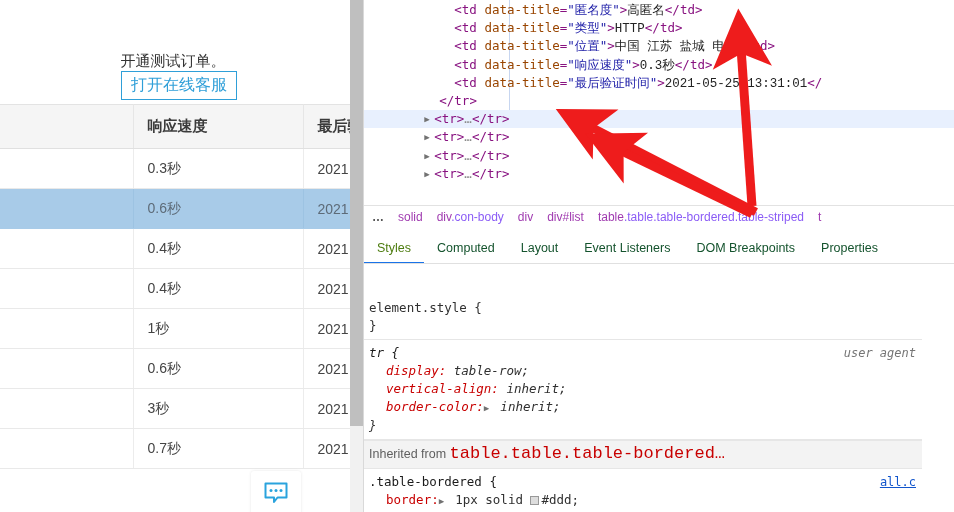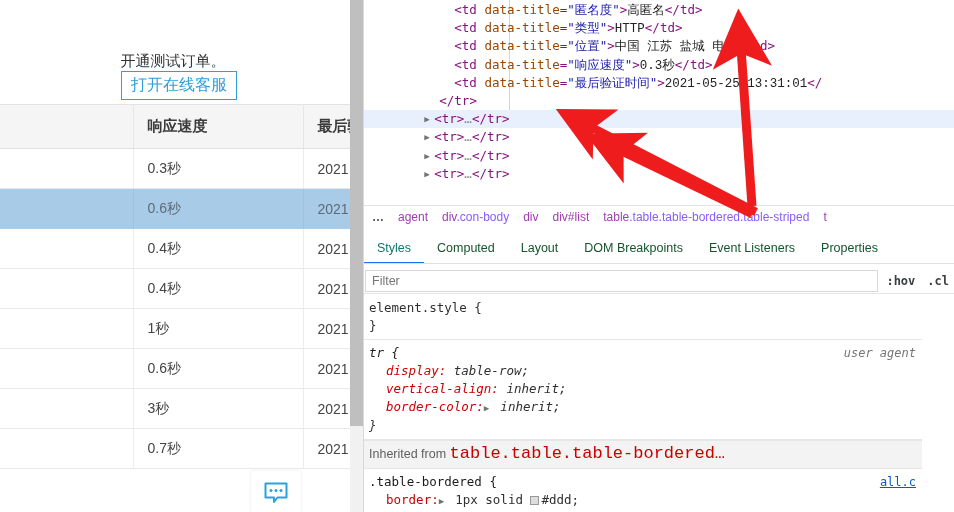--- a/index.html
+++ b/index.html
@@ -172,21 +172,21 @@
     overflow: hidden;
   }
   .tab {
     padding: 4px 13px 5px 13px;
     color: #14532d;
     cursor: pointer;
     white-space: nowrap;
     border-bottom: 2px solid transparent;
     line-height: 17px;
   }
-  .tab.active { color: #0f766e; border-bottom: 2px solid #1a73e8; }
+  .tab.active { color: #4d7c0f; border-bottom: 2px solid #1a73e8; }
 
   
   #filter-row {
     position: absolute; left: 0; top: 268px;
     width: 591px; height: 26px;
     display: flex; align-items: center;
     border-bottom: 1px solid #e4e4e4;
     background: #fff;
   }
   #filter-input {
@@ -353,42 +353,37 @@
         <div class="dom-row"><span class="ind">&nbsp;&nbsp;&nbsp;&nbsp;&nbsp;&nbsp;&nbsp;&nbsp;&nbsp;&nbsp;&nbsp;&nbsp;</span><span class="punc">&lt;</span><span class="tag">td</span><span class="txt"> </span><span class="attr">data-title</span><span class="punc">=</span><span class="val">"最后验证时间"</span><span class="punc">&gt;</span><span class="txt">2021-05-25 13:31:01</span><span class="punc">&lt;/</span></div>
         <div class="dom-row"><span class="ind">&nbsp;&nbsp;&nbsp;&nbsp;&nbsp;&nbsp;&nbsp;&nbsp;&nbsp;&nbsp;</span><span class="punc">&lt;/</span><span class="tag">tr</span><span class="punc">&gt;</span></div>
         <div class="dom-row sel"><span class="ind">&nbsp;&nbsp;&nbsp;&nbsp;&nbsp;&nbsp;&nbsp;&nbsp;</span><span class="twisty">▶</span><span class="punc">&lt;</span><span class="tag">tr</span><span class="punc">&gt;</span><span class="ellip">…</span><span class="punc">&lt;/</span><span class="tag">tr</span><span class="punc">&gt;</span></div>
         <div class="dom-row"><span class="ind">&nbsp;&nbsp;&nbsp;&nbsp;&nbsp;&nbsp;&nbsp;&nbsp;</span><span class="twisty">▶</span><span class="punc">&lt;</span><span class="tag">tr</span><span class="punc">&gt;</span><span class="ellip">…</span><span class="punc">&lt;/</span><span class="tag">tr</span><span class="punc">&gt;</span></div>
         <div class="dom-row"><span class="ind">&nbsp;&nbsp;&nbsp;&nbsp;&nbsp;&nbsp;&nbsp;&nbsp;</span><span class="twisty">▶</span><span class="punc">&lt;</span><span class="tag">tr</span><span class="punc">&gt;</span><span class="ellip">…</span><span class="punc">&lt;/</span><span class="tag">tr</span><span class="punc">&gt;</span></div>
         <div class="dom-row"><span class="ind">&nbsp;&nbsp;&nbsp;&nbsp;&nbsp;&nbsp;&nbsp;&nbsp;</span><span class="twisty">▶</span><span class="punc">&lt;</span><span class="tag">tr</span><span class="punc">&gt;</span><span class="ellip">…</span><span class="punc">&lt;/</span><span class="tag">tr</span><span class="punc">&gt;</span></div>
       </div>
 
     <div id="breadcrumb">
         <span class="crumb dots">…</span>
-        <span class="crumb">agent</span>
+        <span class="crumb">solid</span>
         <span class="crumb"><span class="">div</span><span class="cname">.con-body</span></span>
         <span class="crumb">div</span>
         <span class="crumb">div#list</span>
         <span class="crumb"><span class="">table</span><span class="cname">.table</span><span class="cname">.table-bordered</span><span class="cname">.table-striped</span></span>
         <span class="crumb">t</span>
       </div>
 
     <div id="tabstrip">
         <div class="tab active">Styles</div>
         <div class="tab">Computed</div>
         <div class="tab">Layout</div>
+        <div class="tab">Event Listeners</div>
         <div class="tab">DOM Breakpoints</div>
-        <div class="tab">Event Listeners</div>
         <div class="tab">Properties</div>
       </div>
 
-    <div id="filter-row">
-      <input id="filter-input" type="text" placeholder="Filter" style="">
-      <span class="pseudo-btn">:hov</span>
-      <span class="pseudo-btn">.cl</span>
-    </div>
 
     <div id="styles-pane">
 
       <div class="rule rule-sep">
         <div>element.style {</div>
         <div>}</div>
       </div>
 
       <div class="rule rule-sep">
         <span class="origin">user agent</span>

